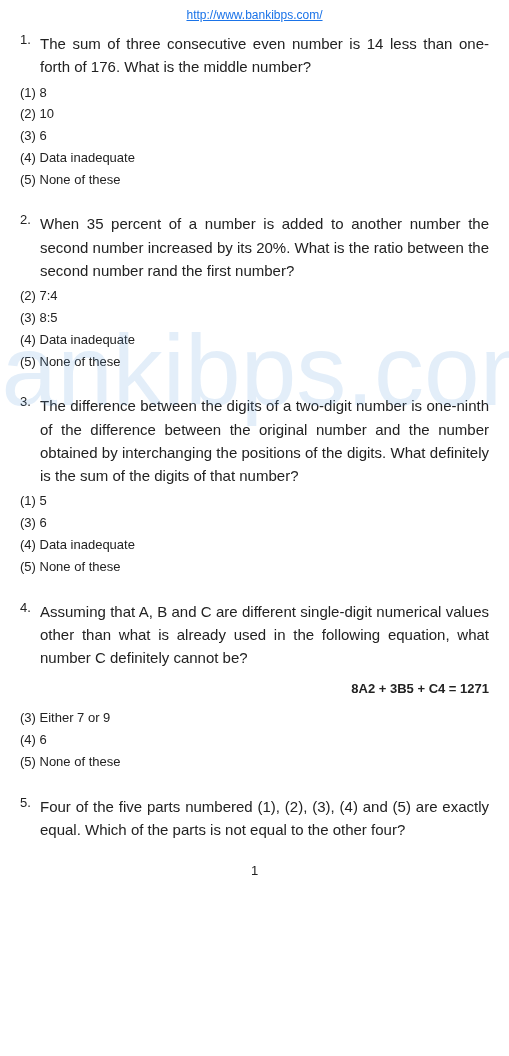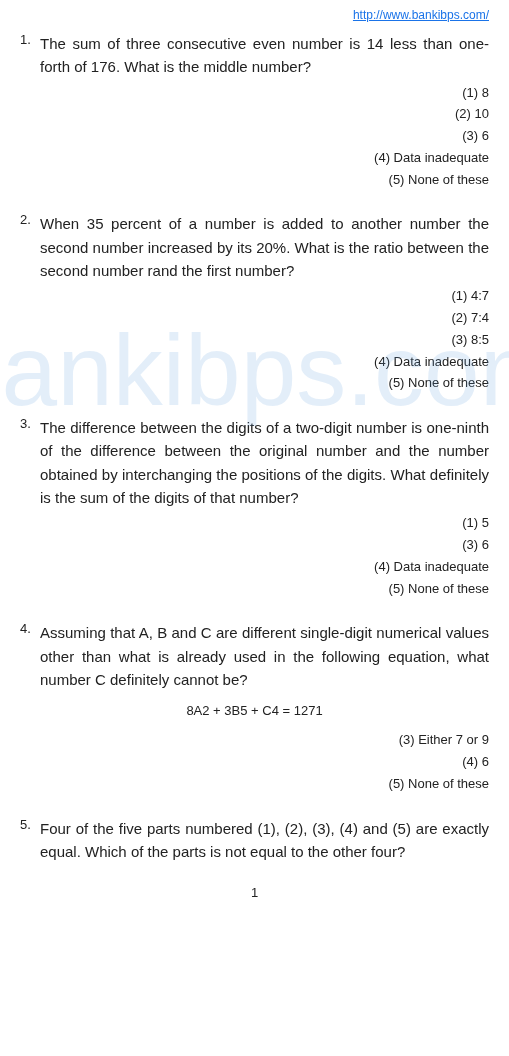--- a/index.html
+++ b/index.html
@@ -10,21 +10,21 @@
     body {
       font-family: Arial, sans-serif;
       font-size: 13px;
       color: #222;
       background: #fff;
       width: 509px;
       min-height: 1056px;
       padding: 8px 20px 20px 20px;
     }
     .header-url {
-      text-align: right;
+      text-align: center;
       color: #1a73e8;
       font-size: 12px;
       margin-bottom: 10px;
       text-decoration: underline;
     }
     .questions {
       list-style: none;
     }
     .question-item {
       margin-bottom: 22px;
@@ -39,33 +39,33 @@
       font-size: 13px;
       flex-shrink: 0;
     }
     .question-text {
       font-size: 15px;
       line-height: 1.55;
       text-align: justify;
     }
     .options {
       margin-top: 4px;
-      text-align: right;
     }
     .option {
       margin-bottom: 1px;
       font-size: 13px;
       line-height: 1.6;
     }
     .underline {
     }
     .equation-block {
-      text-align: center;
+      text-align: right;
       margin: 12px 0;
       font-size: 13px;
+      font-weight: bold;
     }
     .page-footer {
       text-align: center;
       margin-top: 18px;
       font-size: 13px;
     }
     .watermark {
       position: fixed;
       top: 35%;
       left: 50%;
@@ -98,21 +98,20 @@
         <div class="option">(4) Data inadequate</div>
         <div class="option">(5) None of these</div>
       </div>
     </li>
     <li class="question-item">
       <div class="question-number-row">
         <span class="question-number">2.</span>
         <span class="question-text">When 35 percent of a number is added to another number the second number increased by its 20%. What is the ratio between the second number rand the first number?</span>
       </div>
       <div class="options">
-        <div class="option">(1) 4:7</div>
         <div class="option">(2) <span class="underline">7:4</span></div>
         <div class="option">(3) 8:5</div>
         <div class="option">(4) Data inadequate</div>
         <div class="option">(5) None of these</div>
       </div>
     </li>
     <li class="question-item">
       <div class="question-number-row">
         <span class="question-number">3.</span>
         <span class="question-text">The difference between the digits of a two-digit number is one-ninth of the difference between the original number and the number obtained by interchanging the positions of the digits. What definitely is the sum of the digits of that number?</span>

